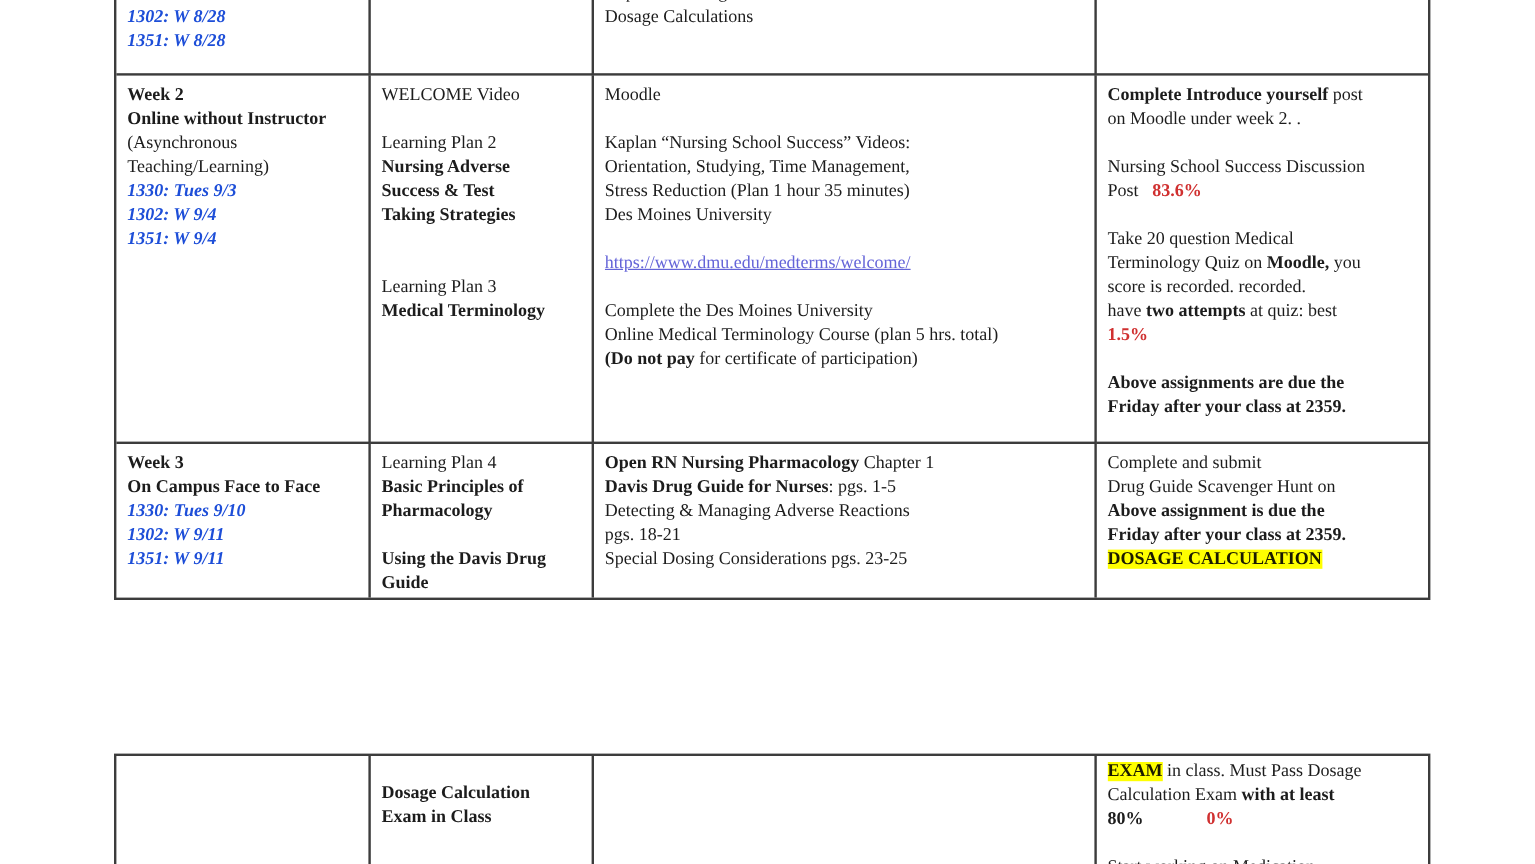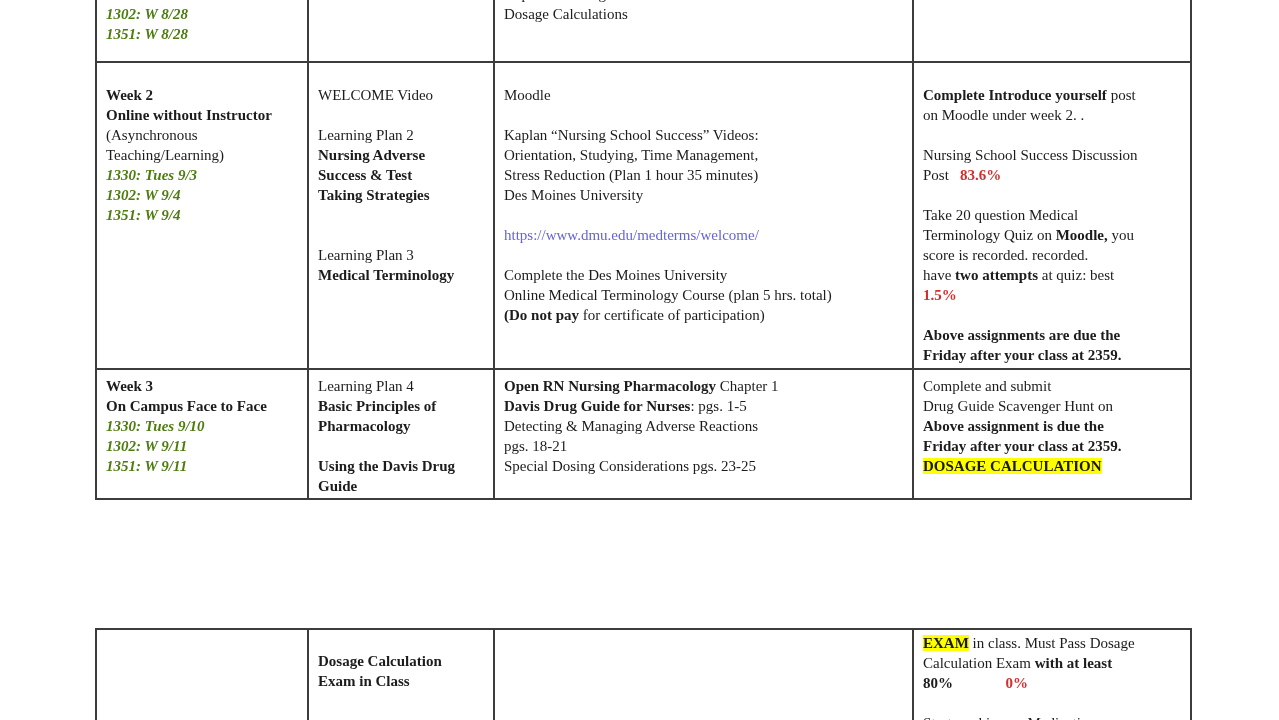--- a/index.html
+++ b/index.html
@@ -17,34 +17,34 @@
 
   .cell {
     border-right:2px solid #3c3c3c;
     border-bottom:2px solid #3c3c3c;
     padding:4px 8px 4px 9px;
     overflow:hidden;
     font-size:15px; line-height:20px;
   }
   .cell.lastcol { border-right:none; }
   .cell.lastrow { border-bottom:none; }
-  #t1 .r2 { padding-top:22px; }
+  #t1 .r2 { padding-top:6px; }
   #t1 .r3 { padding-top:6px; }
   #t1 .r1 { padding-top:2px; }
   #t2 .cell { border-bottom:none; }
   #t2 .c2 { padding-top:21px; }
   #t2 .c4 { padding-top:3px; }
 
   .ln { white-space:nowrap; overflow:hidden; min-height:20px; }
 
   .b   { font-weight:700; }
-  .ri  { color:#4d7c0f; font-weight:700; font-style:italic; }
+  .ri  { color:#1d4ed8; font-weight:700; font-style:italic; }
   .rp  { color:#d03030; font-weight:700; }
   .hl  { background:#ffff00; font-weight:700; color:#1a1a00; }
-  .link{ color:#6464d8; cursor:pointer; }
+  .link{ color:#6464d8; text-decoration:underline; cursor:pointer; }
 </style>
 </head>
 <body>
 
 <div class="tbl" id="t1">
   <div class="cell r1 c1">
       <div class="ln"><span class="ri">1330: Tues 8/27</span></div>
       <div class="ln"><span class="ri">1302: W 8/28</span></div>
       <div class="ln"><span class="ri">1351: W 8/28</span></div>
     </div>

